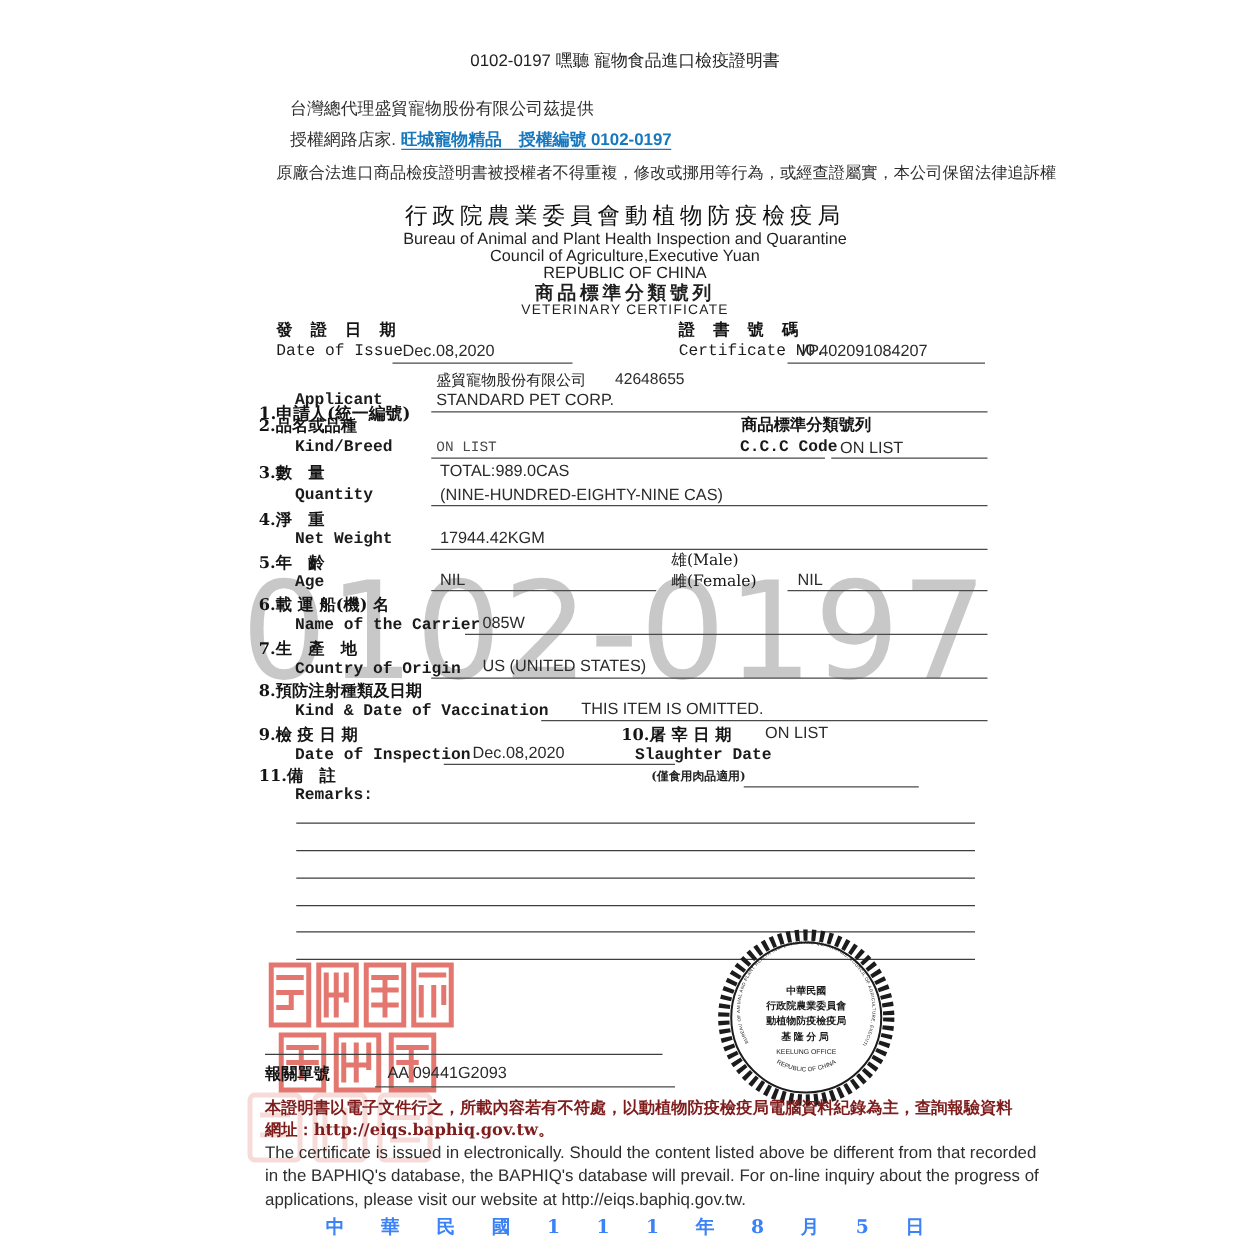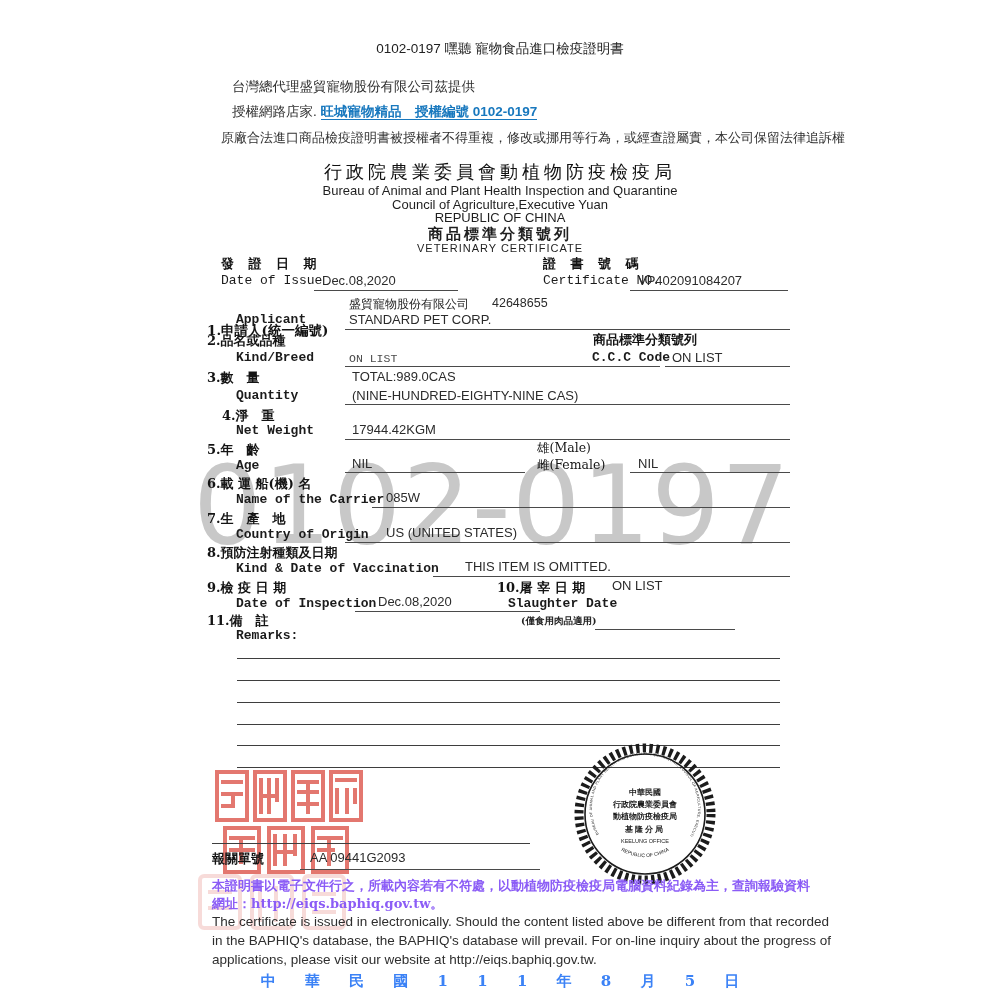--- a/index.html
+++ b/index.html
@@ -11,21 +11,21 @@
   .mono{font-family:"Liberation Mono","DejaVu Sans Mono",monospace;font-weight:700;font-size:13px;color:#1b1b1b;}
   .val{font-family:"Liberation Sans","DejaVu Sans",sans-serif;font-size:13px;color:#2b2b2b;}
   .valmono{font-family:"Liberation Mono","DejaVu Sans Mono",monospace;font-size:11.5px;color:#4a4a4a;}
   .ul{position:absolute;height:0;border-bottom:1.6px solid #4a4a4a;}
   .rule{position:absolute;height:0;border-bottom:1.8px solid #3e3e3e;}
   .center{left:0;right:0;text-align:center;}
   .watermark{font-family:"DejaVu Sans",sans-serif;font-size:108px;font-weight:400;
              color:rgba(125,125,125,0.42);letter-spacing:1px;line-height:1;}
   .link{color:#1878be;border-bottom:1.6px solid #1878be;text-decoration:none;font-weight:700;}
   .small-note{font-family:"DejaVu Serif",serif;font-weight:700;font-size:9.5px;color:#222;}
-  .footzh{font-family:"DejaVu Serif","Liberation Serif",serif;font-weight:700;font-size:13px;color:#8b5cf6;}
+  .footzh{font-family:"DejaVu Serif","Liberation Serif",serif;font-weight:700;font-size:13px;color:#7f1d1d;}
   .footen{font-family:"Liberation Sans",sans-serif;font-size:13.5px;color:#2e2e2e;}
   .dateline{font-family:"DejaVu Serif",serif;font-weight:700;font-size:15px;color:#3b82f6;word-spacing:24px;}
   .seal{opacity:0.78;}
   .ghost{opacity:0.20;}
 </style>
 </head>
 <body>
 
 <div class="page">
 
@@ -92,21 +92,21 @@
   <div class="abs mono" style="left:592px;top:350px;">C.C.C Code</div>
   <div class="abs val" style="left:672px;top:350px;">ON LIST</div>
   <div class="ul" style="left:665px;top:366px;width:125px;"></div>
 
   <div class="abs zh" style="left:207px;top:369px;">3.數　量</div>
   <div class="abs val" style="left:352px;top:369px;">TOTAL:989.0CAS</div>
   <div class="abs mono" style="left:236px;top:388px;text-align:center;">Quantity</div>
   <div class="abs val" style="left:352px;top:388px;">(NINE-HUNDRED-EIGHTY-NINE CAS)</div>
   <div class="ul" style="left:345px;top:404px;width:445px;"></div>
 
-  <div class="abs zh" style="left:207px;top:407px;margin-left:15px;">4.淨　重</div>
+  <div class="abs zh" style="left:207px;top:407px;">4.淨　重</div>
   <div class="abs mono" style="left:236px;top:423px;">Net Weight</div>
   <div class="abs val" style="left:352px;top:422px;">17944.42KGM</div>
   <div class="ul" style="left:345px;top:439px;width:445px;"></div>
 
   <div class="abs zh" style="left:207px;top:441px;">5.年　齡</div>
   <div class="abs zh" style="left:537px;top:440px;font-weight:400;font-size:12.5px;">雄(Male)</div>
   <div class="abs mono" style="left:236px;top:458px;">Age</div>
   <div class="abs val" style="left:352px;top:456px;">NIL</div>
   <div class="ul" style="left:345px;top:472px;width:180px;"></div>
   <div class="abs zh" style="left:537px;top:457px;font-weight:400;font-size:12.5px;">雌(Female)</div>

